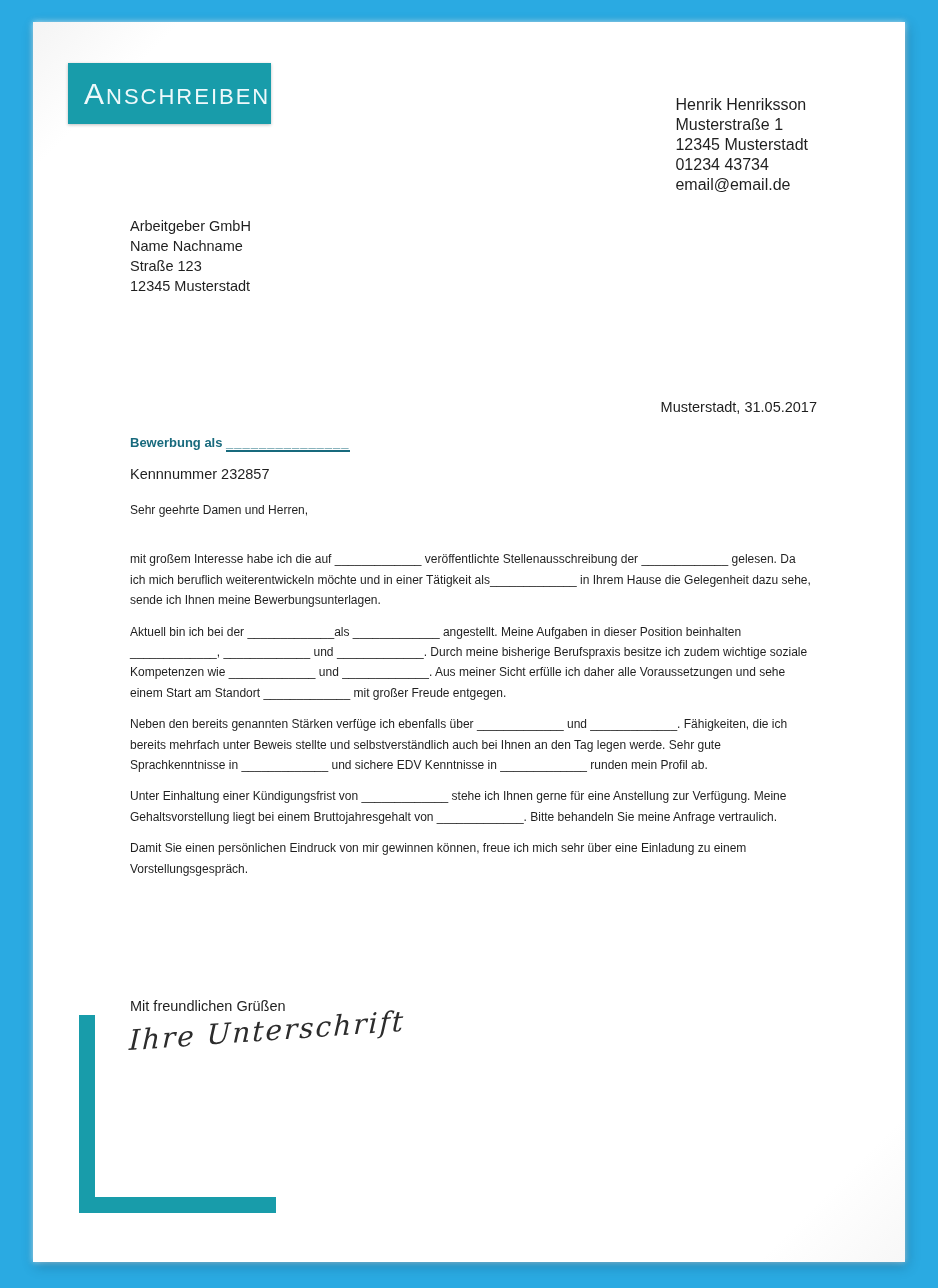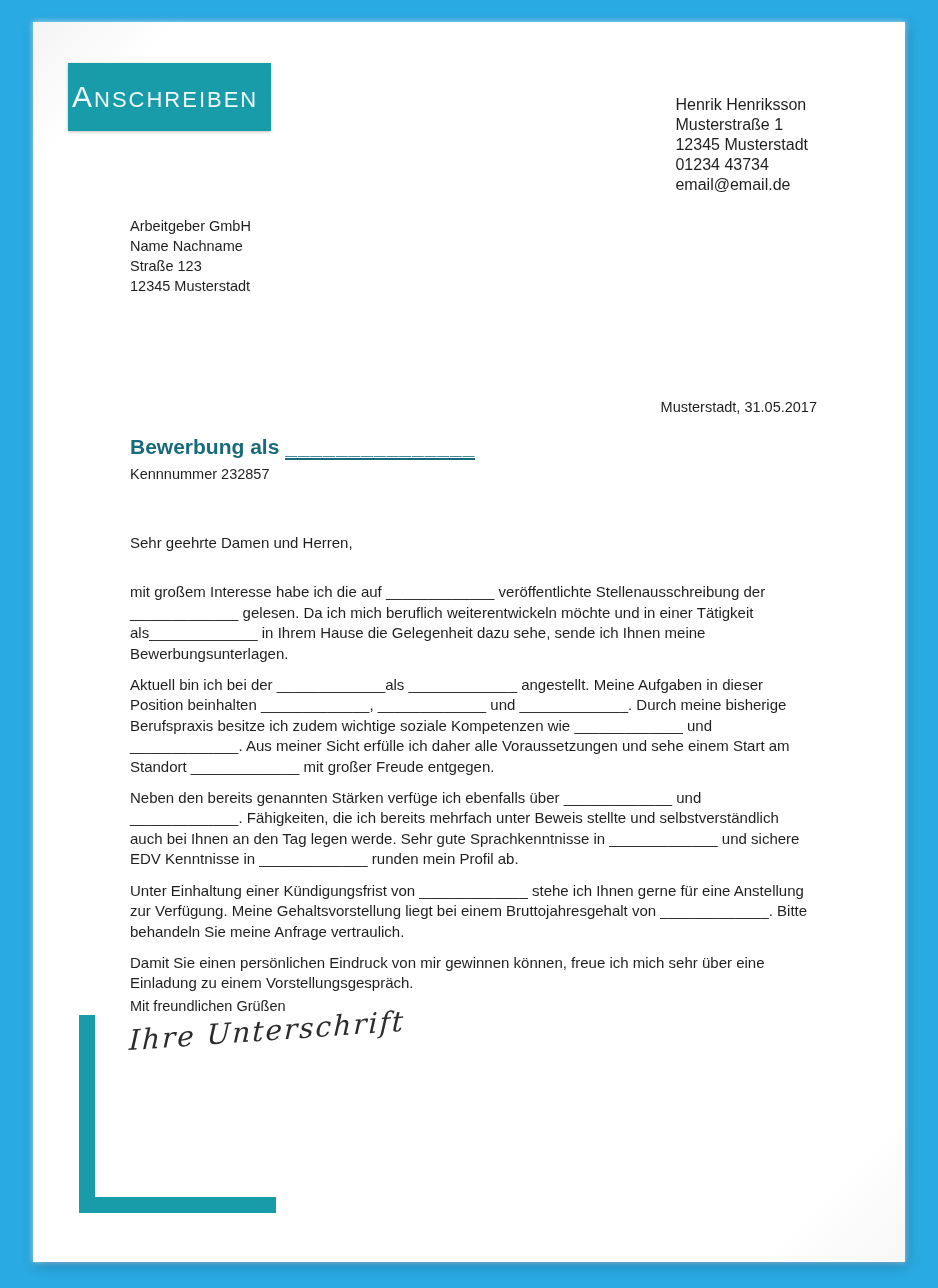--- a/index.html
+++ b/index.html
@@ -13,26 +13,26 @@
   .page {
     position: absolute;
     left: 33px; top: 22px;
     width: 872px; height: 1240px;
     background: linear-gradient(135deg, #f4f4f4 0%, #ffffff 7%, #ffffff 93%, #f7f7f7 100%);
     box-shadow: 2px 4px 12px rgba(0,40,70,0.30), 0 0 6px rgba(220,245,252,0.9);
   }
   .badge {
     position: absolute;
     left: 35px; top: 41px;
-    width: 203px; height: 68px;
+    width: 203px; height: 61px;
     background: #189caa;
     color: #eef9fb;
     display: flex;
     align-items: center;
-    padding-left: 4px;
+    padding-left: 16px;
     box-shadow: 0 1px 3px rgba(0,0,0,0.25);
   }
   .badge-text {
     font-size: 22px;
     text-transform: uppercase;
     letter-spacing: 2px;
     font-weight: 400;
   }
   .badge-text::first-letter { font-size: 30px; }
   .sender {
@@ -48,38 +48,38 @@
     line-height: 20px;
   }
   .date-line {
     position: absolute;
     right: 88px; top: 377px;
     font-size: 14.5px;
   }
   .subject {
     position: absolute;
     left: 97px; top: 413px;
-    font-size: 21px;
+    font-size: 13px;
     font-weight: bold;
     color: #186a7d;
   }
   .subject .blank {
     border-bottom: 2px solid #186a7d;
     letter-spacing: 1px;
   }
   .kennnummer {
     position: absolute;
     left: 97px; top: 444px;
     font-size: 14.5px;
   }
   .body-text {
     position: absolute;
-    left: 97px; top: 511px;
+    left: 97px; top: 478px;
     width: 681px;
-    font-size: 15px;
+    font-size: 12px;
     line-height: 20.4px;
   }
   .body-text .salutation { margin-bottom: 29px; }
   .body-text p { margin: 0 0 11px 0; }
   .closing {
     position: absolute;
     left: 97px; top: 976px;
     font-size: 14.5px;
   }
   .signature {

